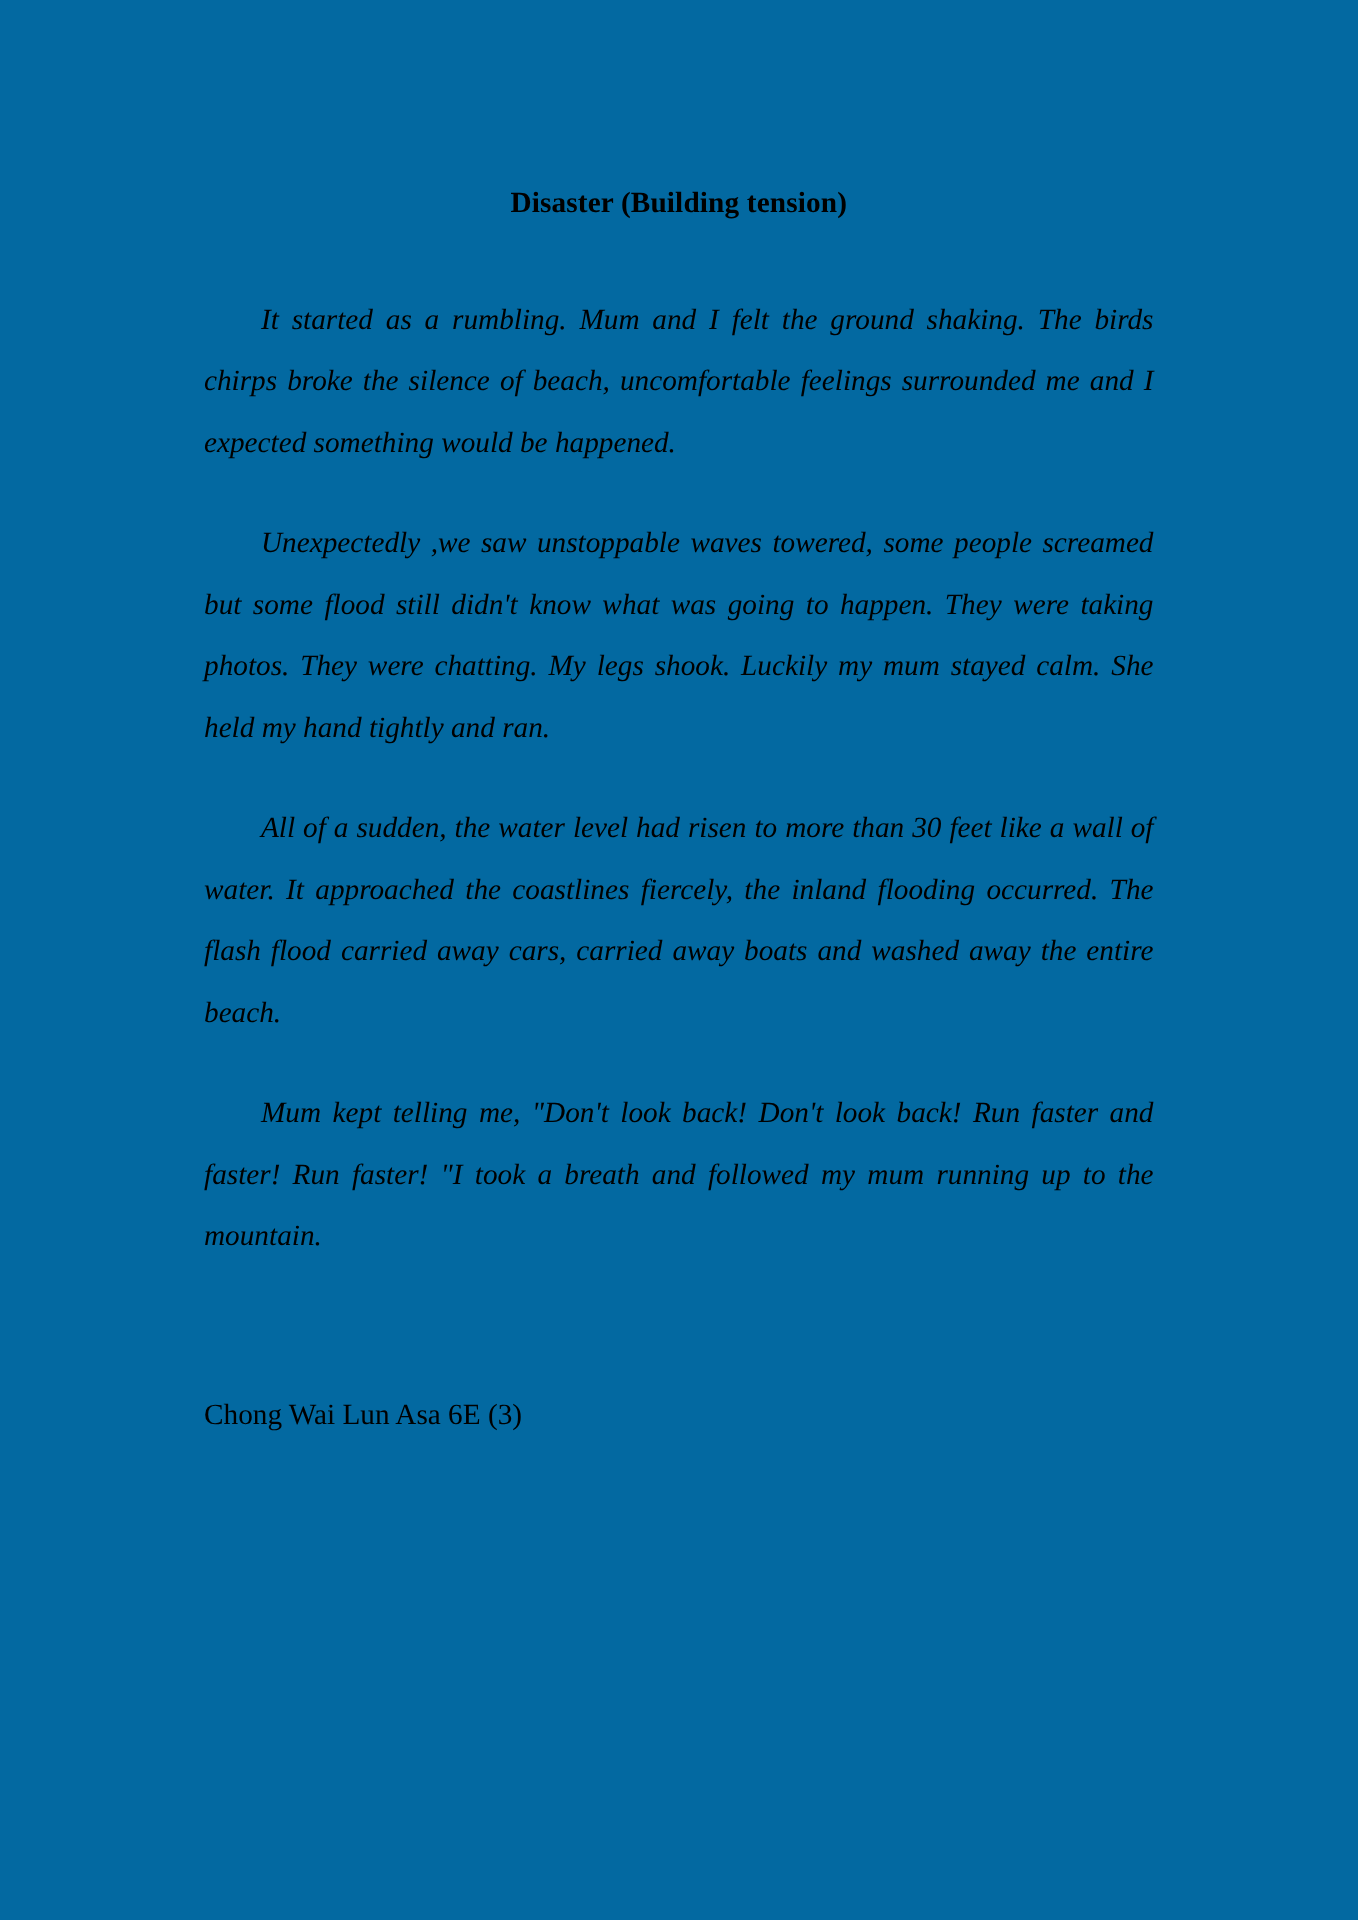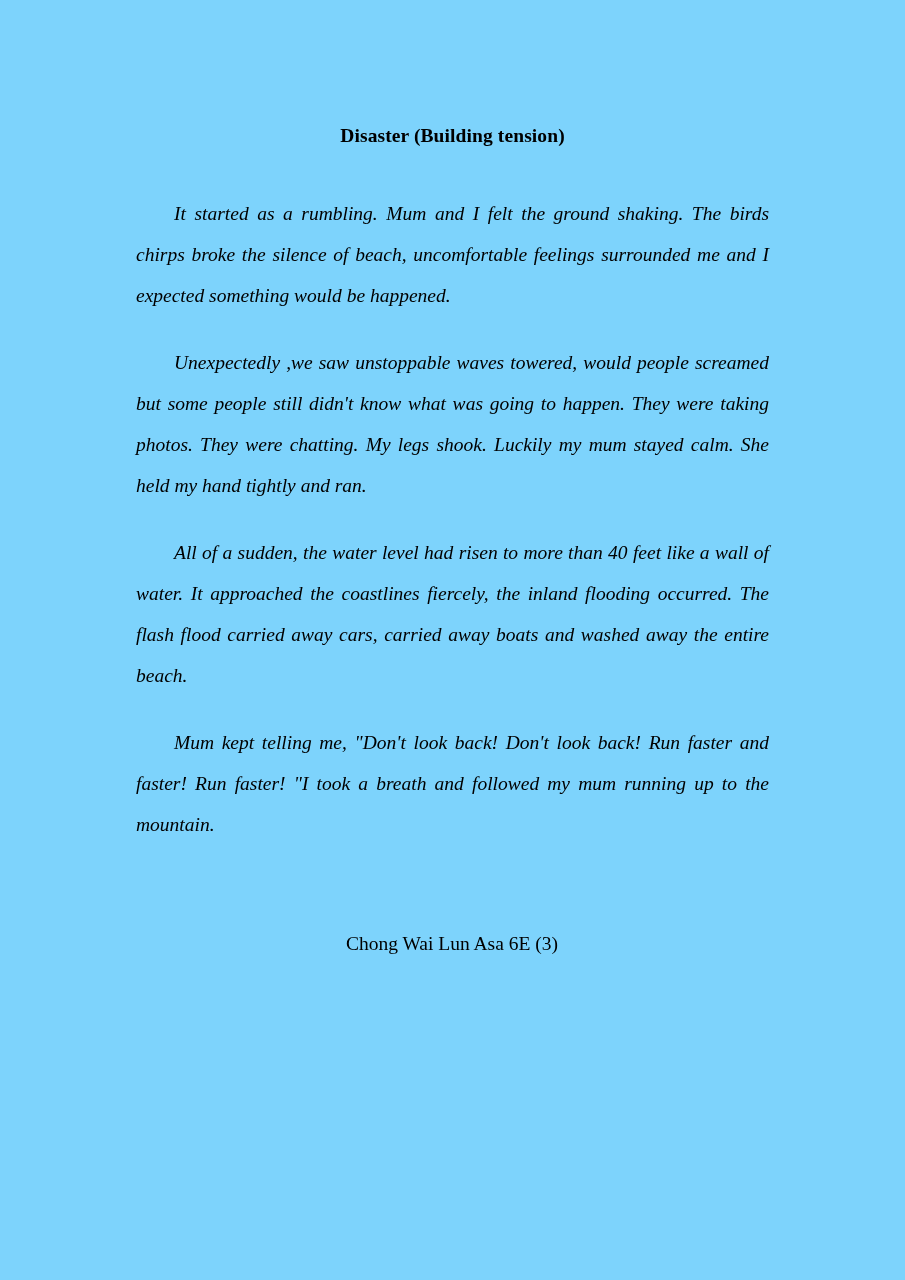--- a/index.html
+++ b/index.html
@@ -11,21 +11,21 @@
     width: 905px;
     height: 1280px;
     font-family: "Liberation Serif", "DejaVu Serif", serif;
     color: #000000;
     overflow: hidden;
   }
   .page {
     position: relative;
     width: 905px;
     height: 1280px;
-    background: #7dd3fc;
+    background: #0369a1;
     box-sizing: border-box;
     padding: 0 136px;
   }
   .doc-title {
     text-align: center;
     font-size: 19.5px;
     line-height: 1.2;
     margin: 0;
     padding-top: 124px;
     letter-spacing: 0.1px;
@@ -42,35 +42,35 @@
     text-indent: 38px;
     -webkit-hyphens: none;
     hyphens: none;
     font-style: italic;
   }
   p.para.last-para {
     margin-bottom: 0;
   }
   .signature {
     margin-top: 86px;
-    text-align: center;
+    text-align: left;
     font-size: 19.5px;
     line-height: 1.3;
     padding-right: 1px;
   }
 </style>
 </head>
 <body>
 
 <div class="page">
 
   <h1 class="doc-title">Disaster (Building tension)</h1>
 
   <div class="body-block">
     <p class="para">It started as a rumbling. Mum and I felt the ground shaking. The birds chirps broke the silence of beach, uncomfortable feelings surrounded me and I expected something would be happened.</p>
-    <p class="para">Unexpectedly ,we saw unstoppable waves towered, would people screamed but some people still didn't know what was going to happen. They were taking photos. They were chatting. My legs shook. Luckily my mum stayed calm. She held my hand tightly and ran.</p>
-    <p class="para">All of a sudden, the water level had risen to more than 40 feet like a wall of water. It approached the coastlines fiercely, the inland flooding occurred. The flash flood carried away cars, carried away boats and washed away the entire beach.</p>
+    <p class="para">Unexpectedly ,we saw unstoppable waves towered, some people screamed but some flood still didn't know what was going to happen. They were taking photos. They were chatting. My legs shook. Luckily my mum stayed calm. She held my hand tightly and ran.</p>
+    <p class="para">All of a sudden, the water level had risen to more than 30 feet like a wall of water. It approached the coastlines fiercely, the inland flooding occurred. The flash flood carried away cars, carried away boats and washed away the entire beach.</p>
     <p class="para last-para">Mum kept telling me, "Don't look back! Don't look back! Run faster and faster! Run faster!  "I took a breath and followed my mum running up to the mountain.</p>
   </div>
 
   <div class="signature">Chong Wai Lun Asa 6E (3)</div>
 
 </div>
 
 </body></html>

